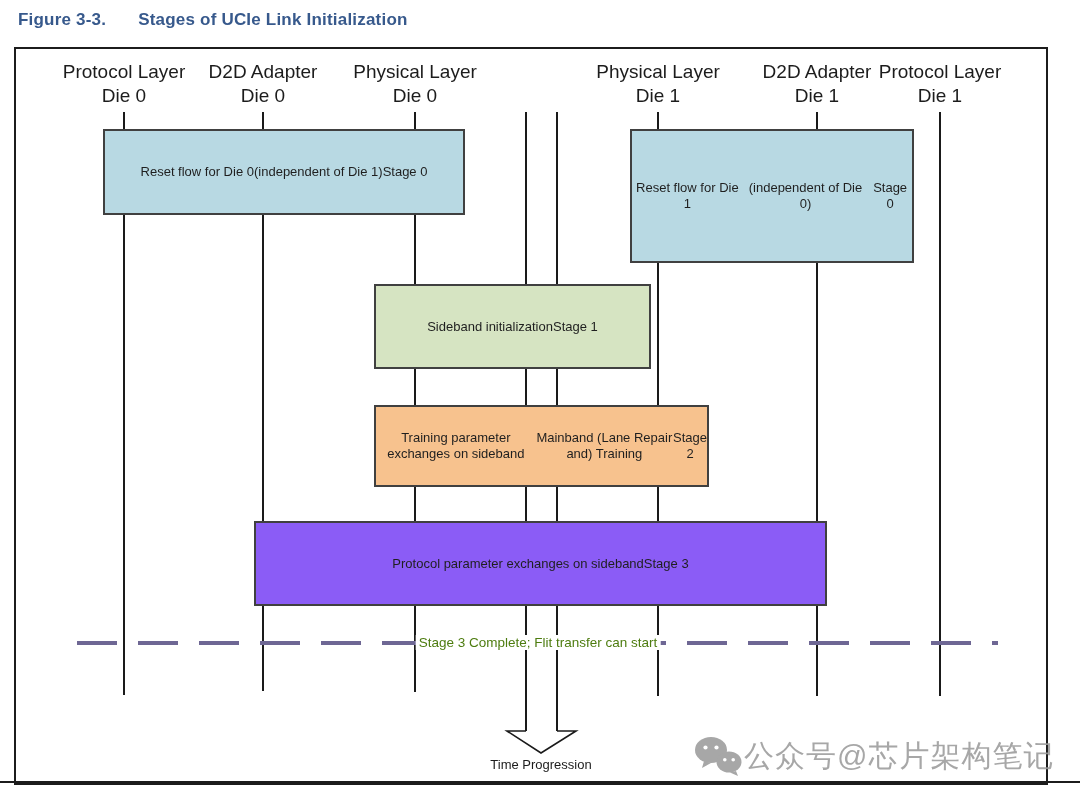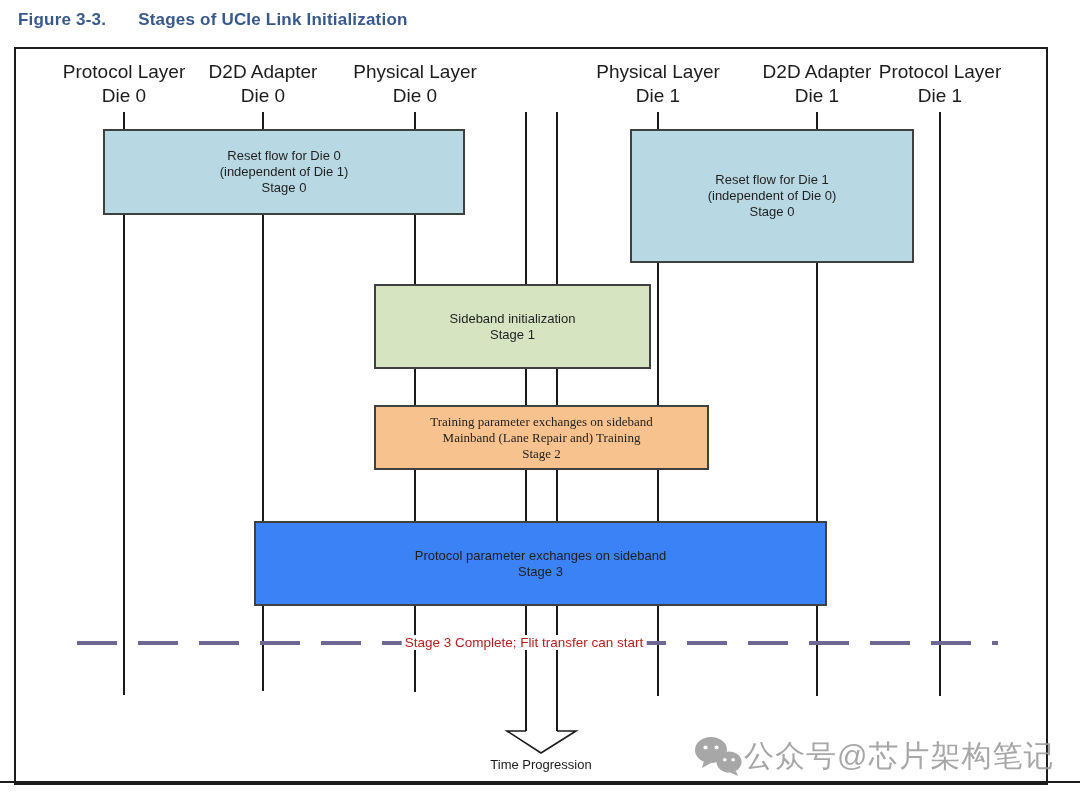--- a/index.html
+++ b/index.html
@@ -20,32 +20,32 @@
   .ll{position:absolute;top:112px;width:2px;background:#1a1a1a;}
   .l1{left:123px;height:583px}
   .l2{left:262px;height:579px}
   .l3{left:414px;height:580px}
   .l4{left:525px;height:619px}
   .l5{left:556px;height:619px}
   .l6{left:657px;height:584px}
   .l7{left:816px;height:584px}
   .l8{left:939px;height:584px}
   
-  .box{position:absolute;border:2px solid #404040;display:flex;flex-direction:column;align-items:center;justify-content:center;
+  .box{position:absolute;border:2px solid #404040;display:flex;flex-direction:row;align-items:center;justify-content:center;
        text-align:center;font-size:13px;line-height:16px;color:#1f1f1f;box-sizing:border-box;}
   .b-reset0{left:103px;top:129px;width:362px;height:86px;}
   .b-reset1{left:630px;top:129px;width:284px;height:134px;}
   .b-sideband{left:374px;top:284px;width:277px;height:85px;}
-  .b-training{left:374px;top:405px;width:335px;height:65px;font-family:Liberation Serif, serif;}
+  .b-training{left:374px;top:405px;width:335px;height:82px;}
   .b-protocol{left:254px;top:521px;width:573px;height:85px;}
   
   .dash-line{position:absolute;left:77px;top:641px;width:921px;height:4px;
     background:repeating-linear-gradient(90deg,#6e6794 0,#6e6794 40px,transparent 40px,transparent 61px);}
-  .dash-label{position:absolute;left:524px;top:635px;transform:translateX(-50%);background:#ffffff;
-    padding:0 3px;font-size:13.5px;white-space:nowrap;color:#b91c1c;}
+  .dash-label{position:absolute;left:538px;top:635px;transform:translateX(-50%);background:#ffffff;
+    padding:0 3px;font-size:13.5px;white-space:nowrap;color:#4d7c0f;}
   
   .arrowhead{position:absolute;left:500px;top:723px;}
   .time-label{position:absolute;left:541px;top:757px;transform:translateX(-50%);font-size:13px;color:#1c1c1c;white-space:nowrap;}
   
   .watermark{position:absolute;left:692px;top:735px;display:flex;align-items:center;opacity:.88;}
   .watermark .wm-text{font-size:30px;color:#9b9b9b;white-space:nowrap;letter-spacing:1px;}
 </style>
 </head>
 <body>
 
@@ -107,21 +107,21 @@
     <div>Sideband initialization</div>
     <div>Stage 1</div>
   </div>
 
   <div class="box b-training" style="background: rgb(247, 194, 142);">
     <div>Training parameter exchanges on sideband</div>
     <div>Mainband (Lane Repair and) Training</div>
     <div>Stage 2</div>
   </div>
 
-  <div class="box b-protocol" style="background: #3b82f6;">
+  <div class="box b-protocol" style="background: #8b5cf6;">
     <div>Protocol parameter exchanges on sideband</div>
     <div>Stage 3</div>
   </div>
 
   <div class="dash-line"></div>
   <div class="dash-label">Stage 3 Complete; Flit transfer can start</div>
 
   <svg class="arrowhead" width="84" height="34" viewBox="0 0 84 34">
     <path d="M26,8 L7,8 L41,30 L76,8 L57,8" fill="#ffffff" stroke="#1a1a1a" stroke-width="1.6"></path>
   </svg>

